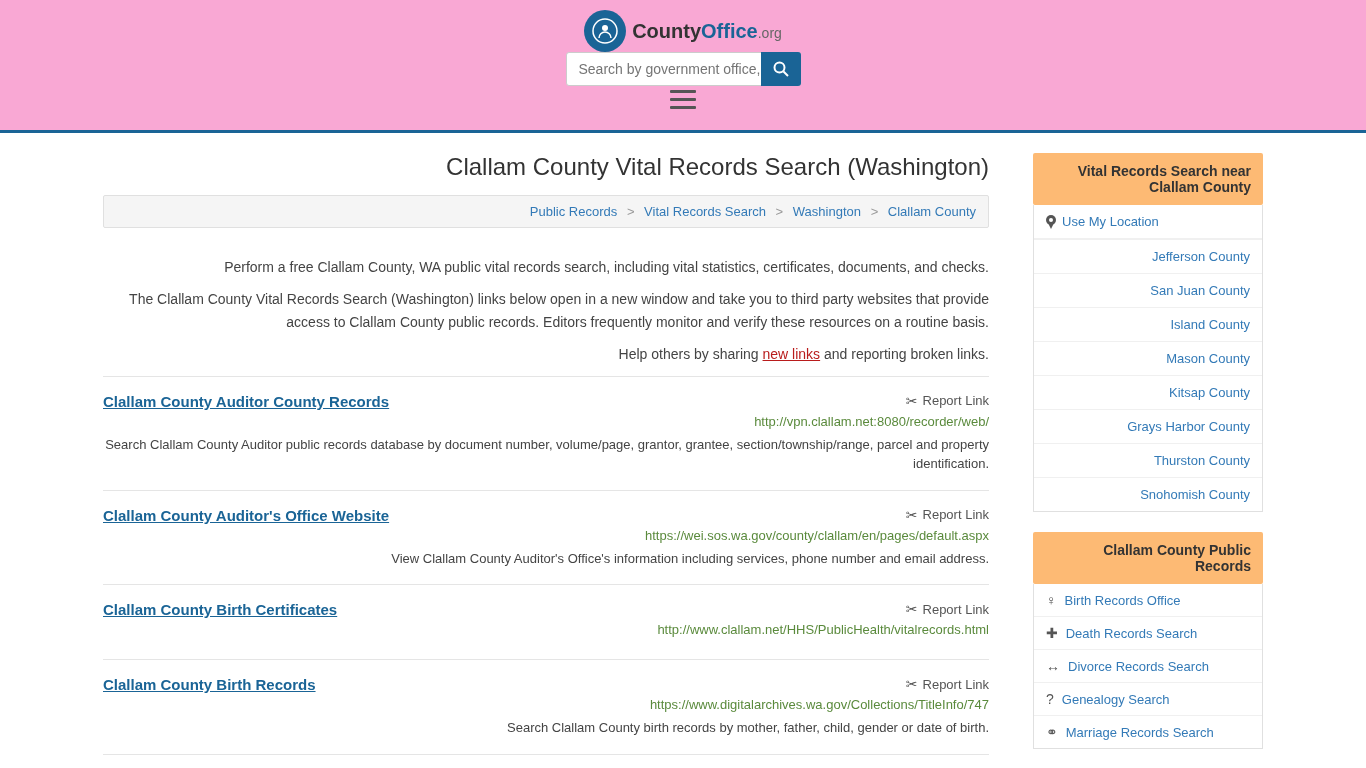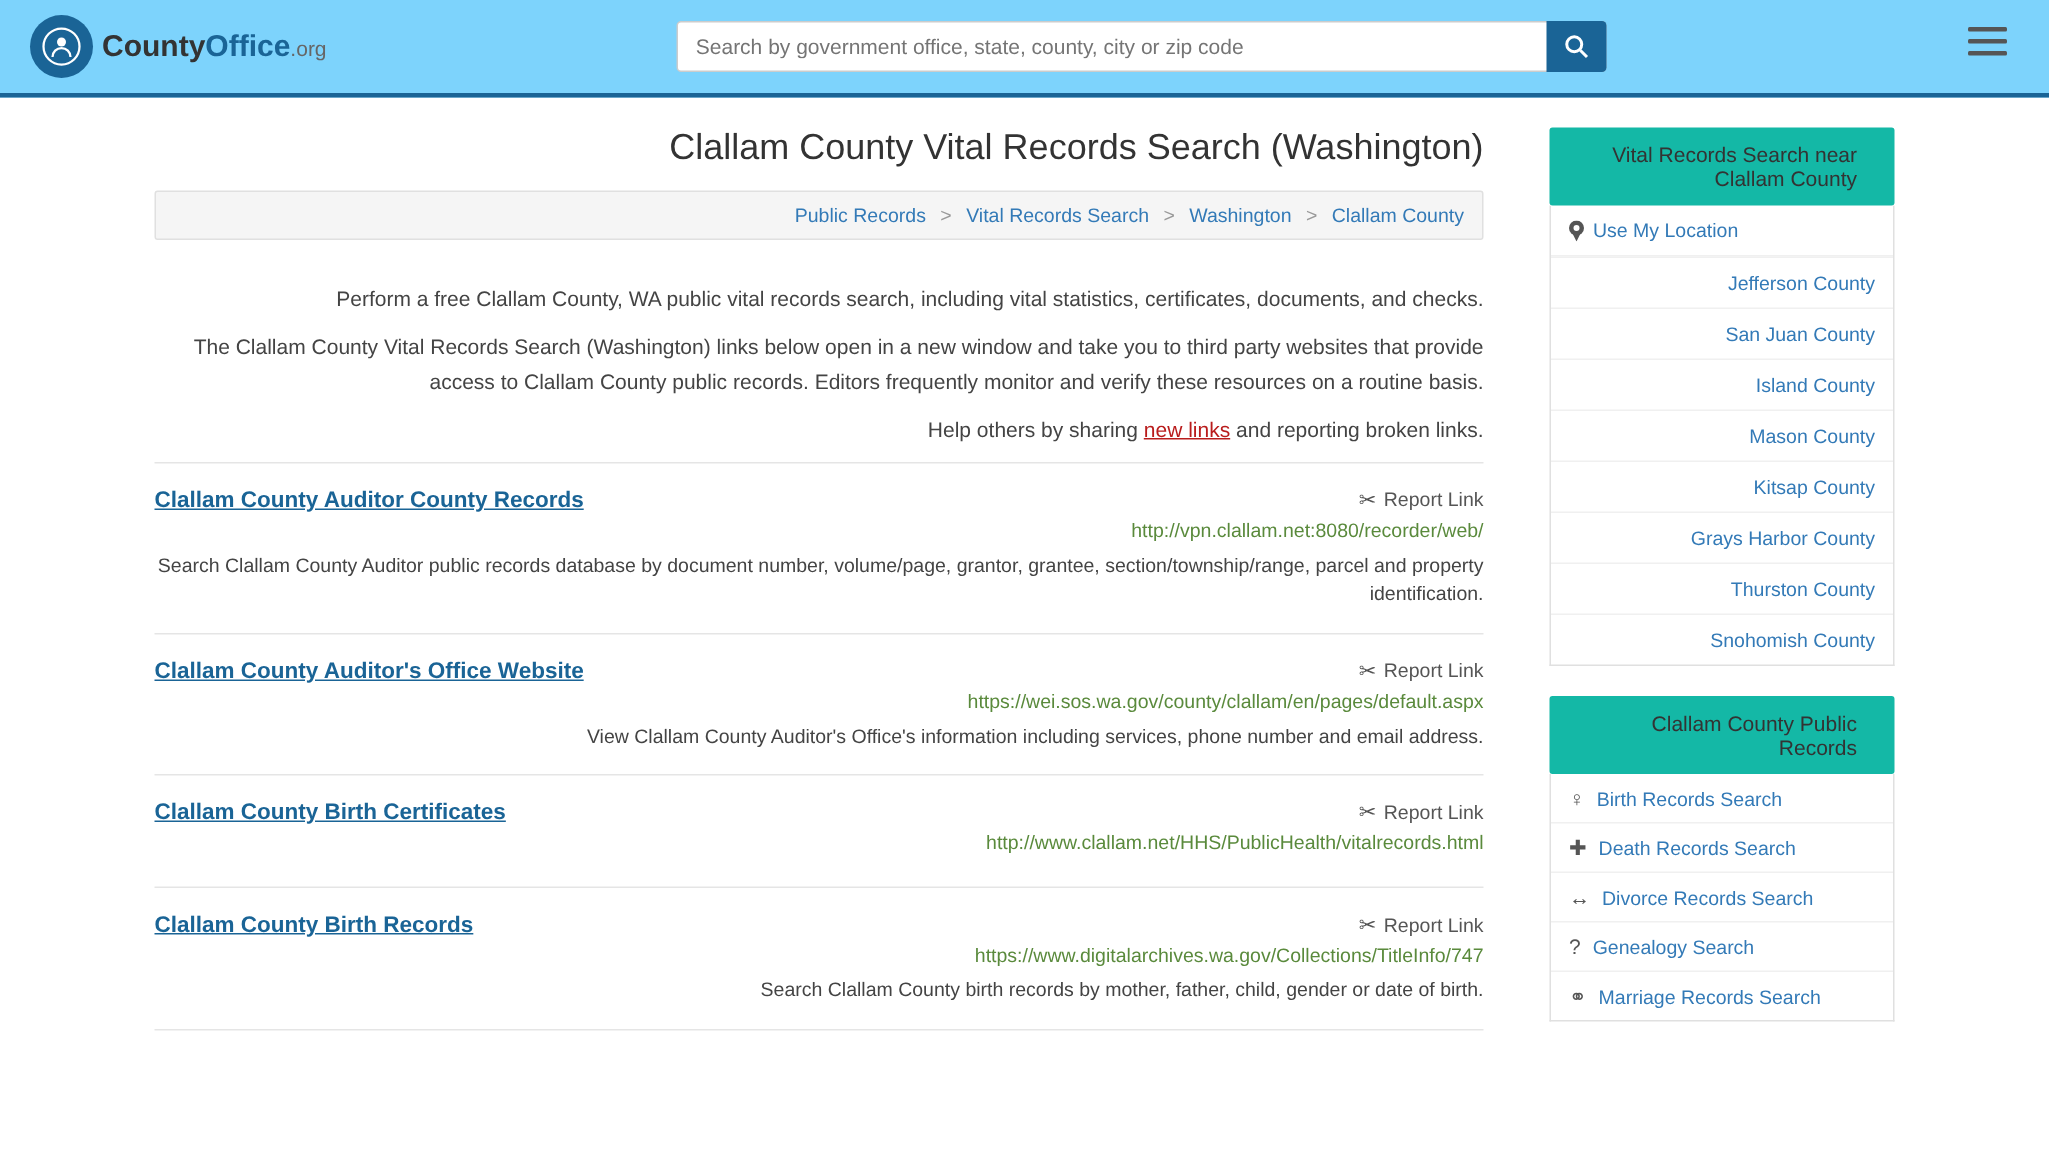--- a/index.html
+++ b/index.html
@@ -1,25 +1,26 @@
 <!DOCTYPE html>
 <html><head>
   <meta charset="utf-8">
   <style>
     * { box-sizing: border-box; margin: 0; padding: 0; }
     body { font-family: Arial, sans-serif; font-size: 14px; color: #333; background: #fff; }
 
     
     .header {
-      background: #7dd3fc;
+      background: #f9a8d4;
       border-bottom: 3px solid #1a6496;
       padding: 10px 20px;
       display: flex;
       align-items: center;
       justify-content: space-between;
+      flex-direction: column;
     }
     .logo-area {
       display: flex;
       align-items: center;
       gap: 6px;
     }
     .logo-circle {
       width: 42px;
       height: 42px;
       background: #1a6496;
@@ -162,24 +163,24 @@
 
     
     .sidebar {
       width: 230px;
       flex-shrink: 0;
     }
     .sidebar-section {
       margin-bottom: 20px;
     }
     .sidebar-heading {
-      background: #14b8a6;
-      padding: 10px 25px;
+      background: #fdba74;
+      padding: 10px 12px;
       font-size: 14px;
-      font-weight: normal;
+      font-weight: bold;
       color: #333;
       border-radius: 2px;
       margin-bottom: 0;
     }
     .sidebar-list {
       list-style: none;
       border: 1px solid #e0e0e0;
       border-top: none;
     }
     .sidebar-list li {
@@ -378,21 +379,21 @@
             <a href="#">Snohomish County</a>
           </li>
       </ul>
     </div>
 
     <div class="sidebar-section">
       <div class="sidebar-heading">Clallam County Public Records</div>
       <ul class="sidebar-list2">
         <li>
           <span class="sidebar-icon">♀</span>
-          <a href="#">Birth Records Search</a>
+          <a href="#">Birth Records Office</a>
         </li>
         <li>
           <span class="sidebar-icon">✚</span>
           <a href="#">Death Records Search</a>
         </li>
         <li>
           <span class="sidebar-icon">↔</span>
           <a href="#">Divorce Records Search</a>
         </li>
         <li>

